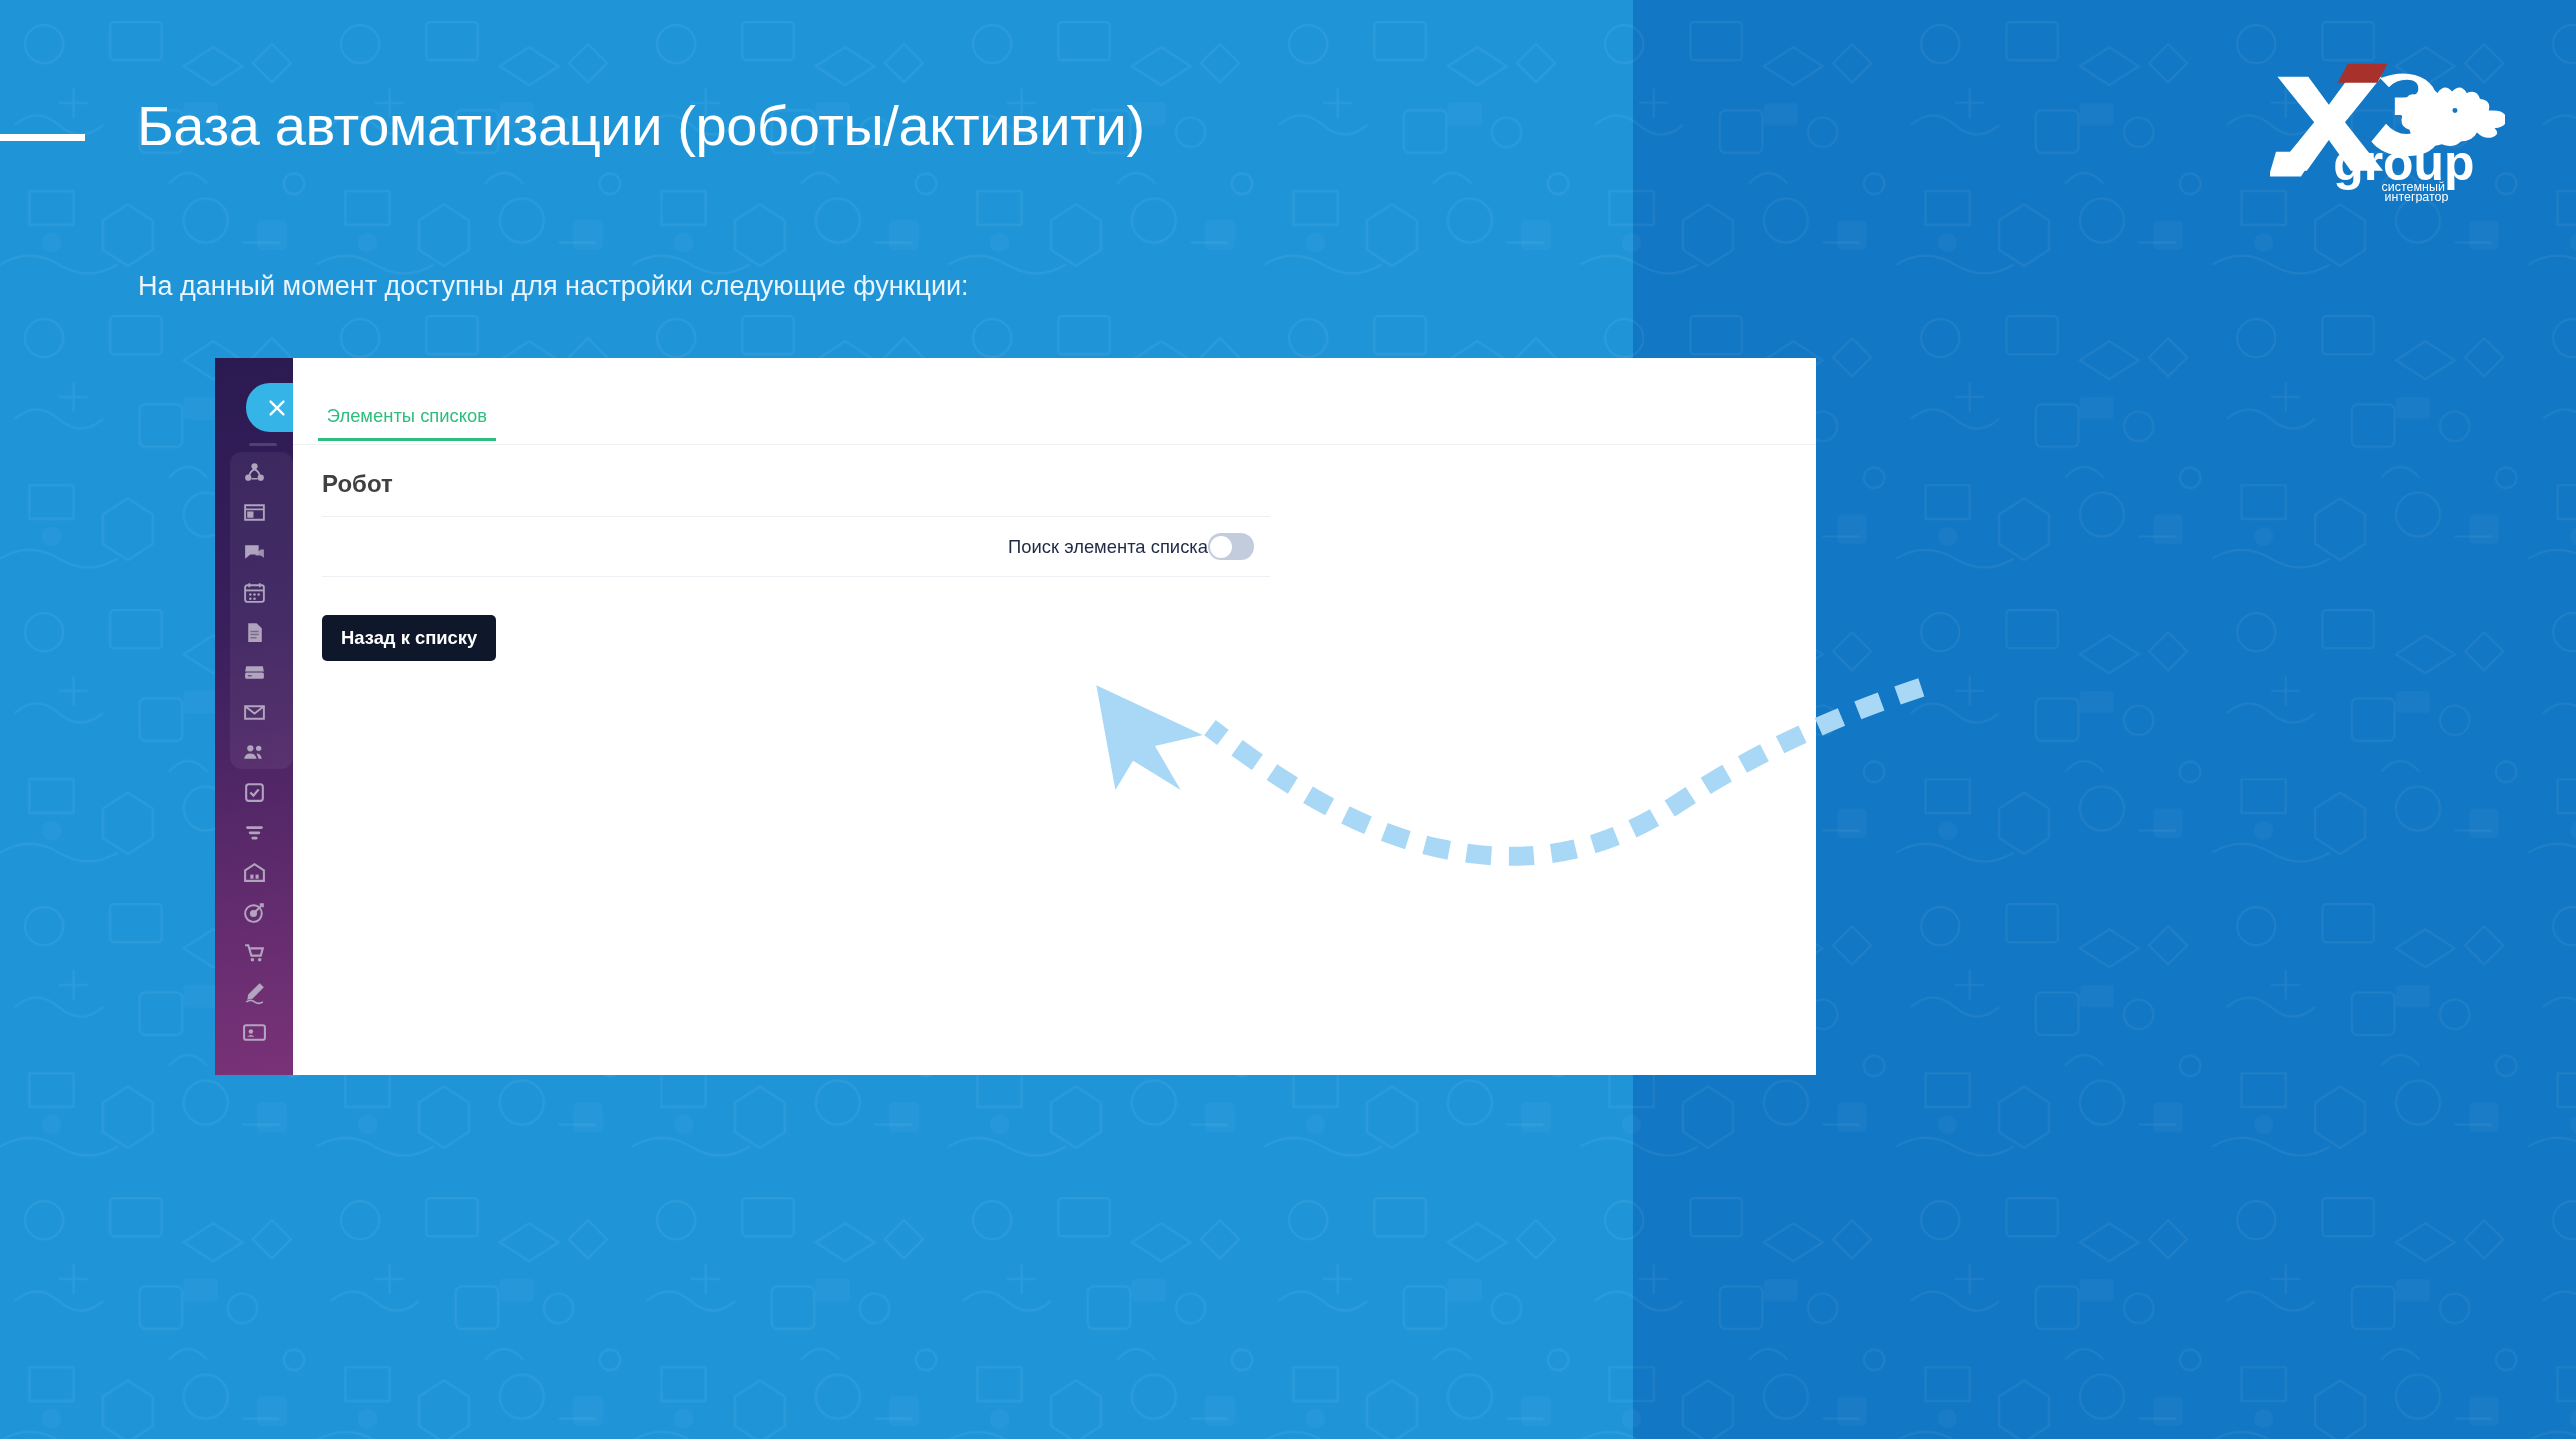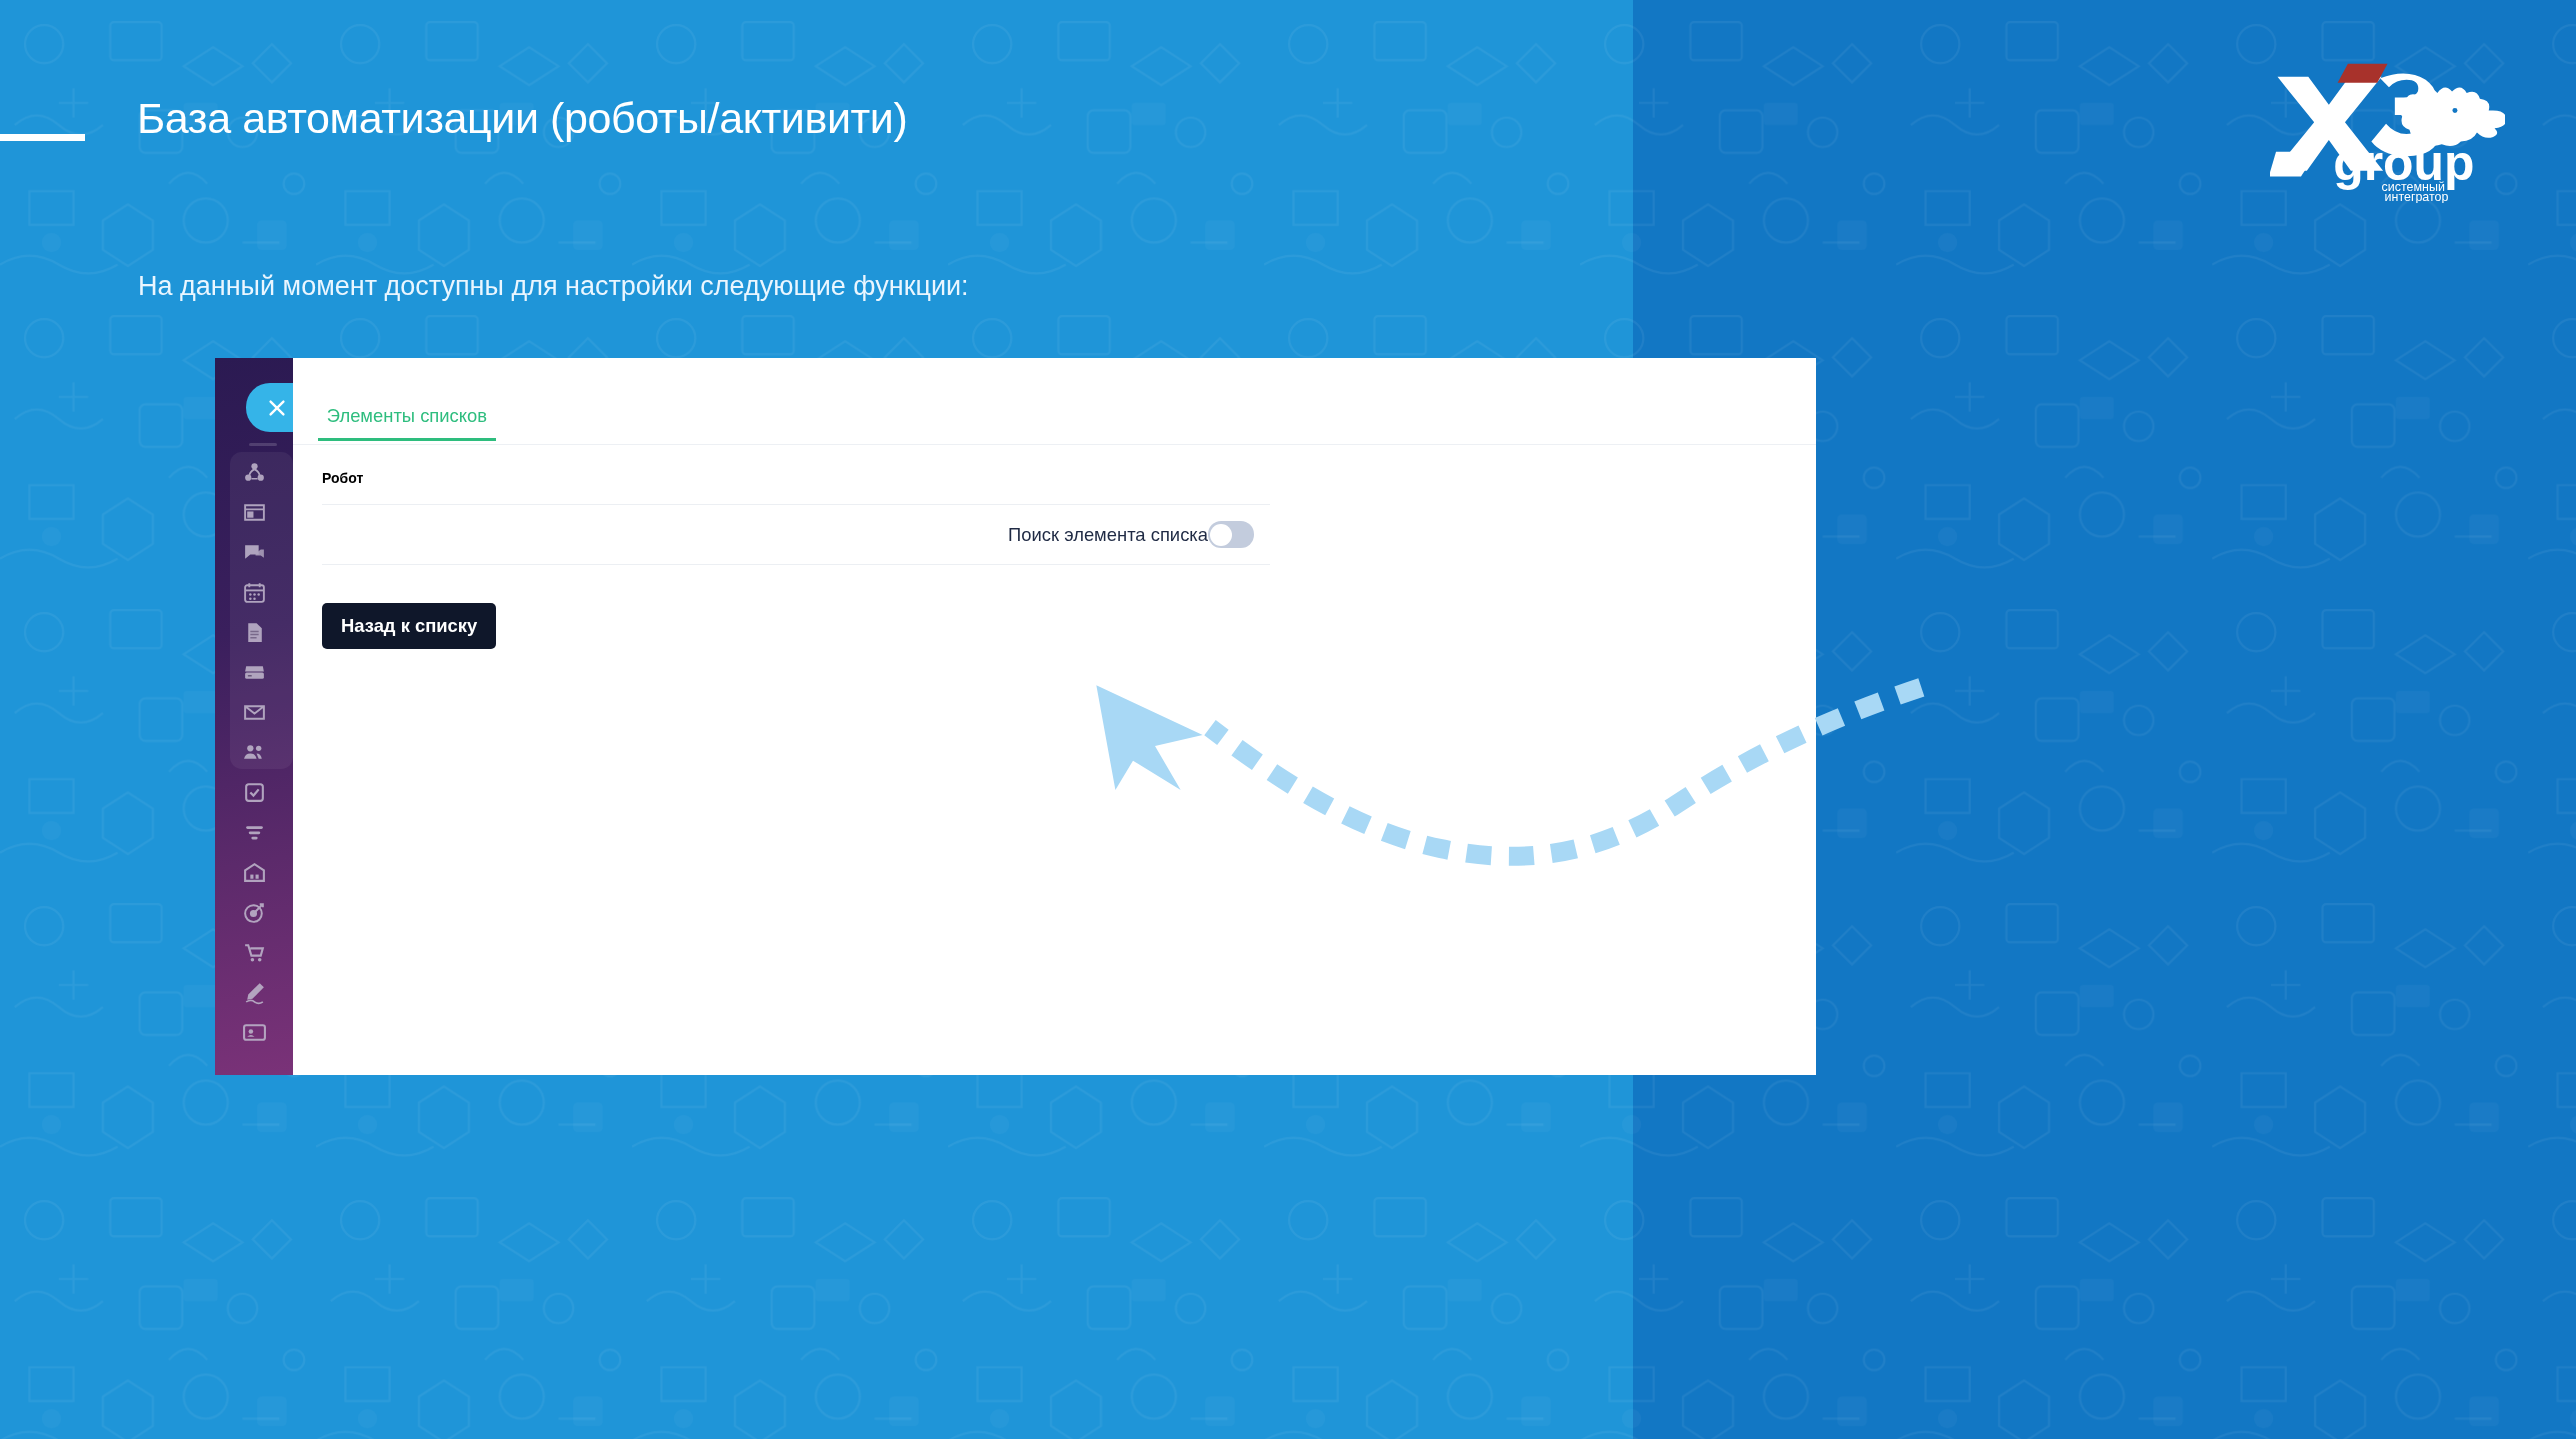--- a/index.html
+++ b/index.html
@@ -15,21 +15,21 @@
   .bg-right{position:absolute;left:1633px;top:0;width:943px;height:1440px;background:#1277c4;}
   .doodles{position:absolute;left:0;top:0;width:2576px;height:1440px;opacity:.5;}
 
   .top-accent{
     position:absolute;left:0px;top:134px;width:85px;height:6.6px;background:#ffffff;
   }
 
   
   .slide-title{
     position:absolute;left:137px;top:94px;width:1470px;
-    color:#ffffff;font-size:43px;line-height:1.15;font-weight:400;
+    color:#ffffff;font-size:56px;line-height:1.15;font-weight:400;
     letter-spacing:-0.4px;white-space:nowrap;
   }
   .slide-sub{
     position:absolute;left:138px;top:269px;width:1396px;
     color:#eaf6ff;font-size:27px;line-height:1.3;font-weight:400;white-space:nowrap;
   }
 
   
   .logo{position:absolute;right:71px;top:49px;width:235px;height:154px;}
   .logo svg{width:100%;height:100%;display:block;}
@@ -68,21 +68,21 @@
 
   .app-main{flex:1;min-width:0;height:100%;background:#ffffff;position:relative;}
 
   .tabbar{height:50px;border-bottom:1.5px solid #edf0f4;position:relative;display:flex;align-items:flex-start;padding-left:25px;box-sizing:border-box;margin-top:37px;}
   .tab{
     font-size:18.4px;color:#2ebd7e;padding:10.3px 8.8px 11.8px 8.8px;font-weight:400;position:relative;
   }
   .tab.active:after{content:"";position:absolute;left:0;right:0;bottom:-1.5px;height:2.9px;background:#2ebd7e;}
 
   .content{padding:25px 0 0 29px;}
-  .section-title{font-size:14px;color:#000000;font-weight:700;padding:0 0 17.6px 0;}
+  .section-title{font-size:24px;color:#404040;font-weight:700;padding:0 0 17.6px 0;}
   .rule{height:1.5px;background:#eceff3;width:948px;}
 
   .row{
     width:948px;height:60px;display:flex;align-items:center;justify-content:flex-end;
     border-bottom:1.5px solid #eceff3;box-sizing:border-box;padding-right:16px;
   }
   .row-label{font-size:18.4px;color:#1f2a44;font-weight:400;}
   .switch{
     width:46px;height:26.5px;border-radius:13.2px;background:#c3ccdd;position:relative;flex:0 0 46px;
   }

